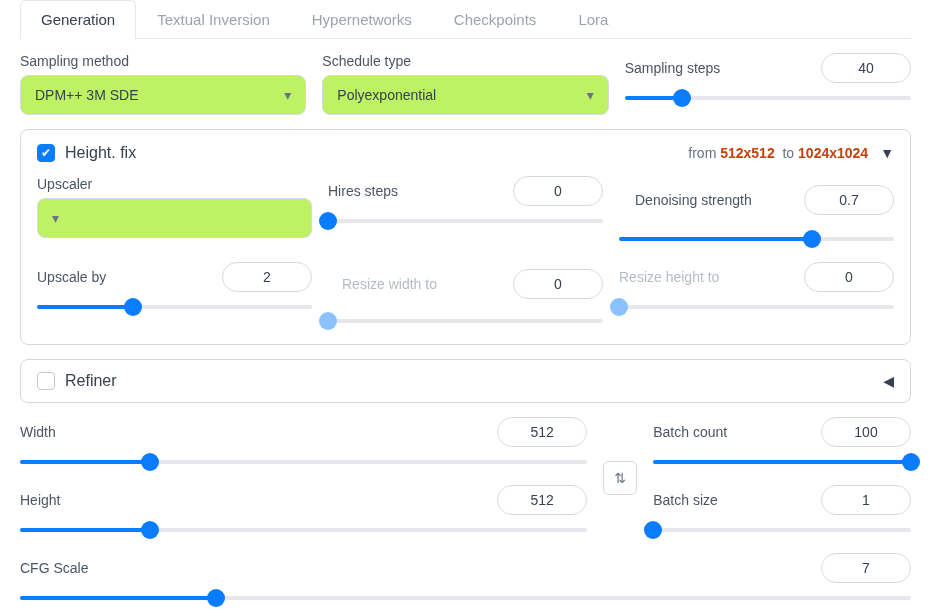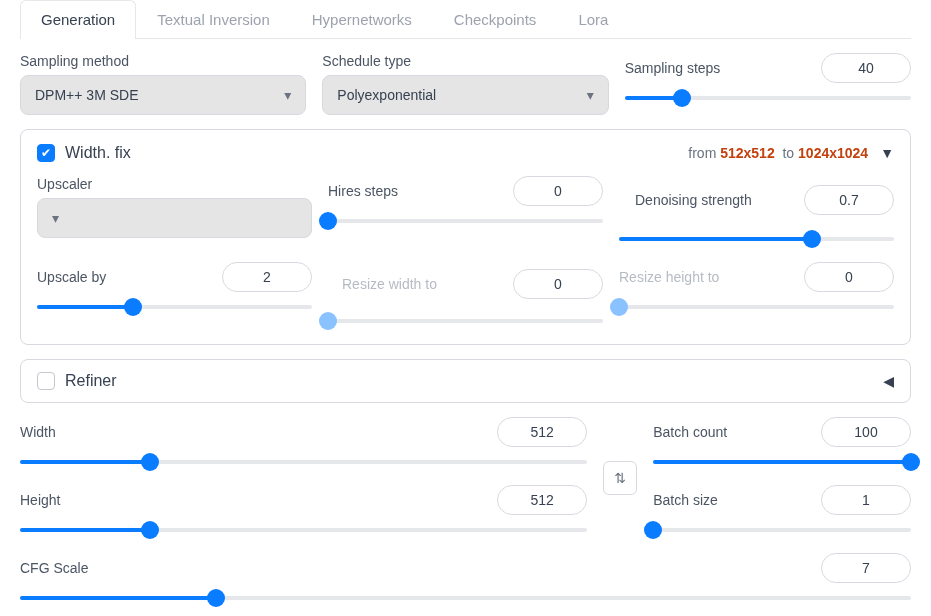--- a/index.html
+++ b/index.html
@@ -32,21 +32,21 @@
     background: #fff;
     margin-bottom: -1px;
   }
   .row { display: flex; gap: 16px; margin-top: 14px; }
   .col { flex: 1; min-width: 0; }
   .label { color: #4b5563; font-size: 14px; margin-bottom: 6px; display: block; }
   .label.muted { color: #b6bbc3; }
   .select {
     display: flex; align-items: center; justify-content: space-between;
     height: 40px; border: 1px solid #d6dae0; border-radius: 8px;
-    padding: 0 14px; cursor: pointer; color: #374151; background:#e5e5e5;
+    padding: 0 14px; cursor: pointer; color: #374151; background:#bef264;
   }
   .select .caret { color:#6b7280; }
   .numbox {
     height: 30px; border: 1px solid #d6dae0; border-radius: 20px;
     padding: 0 14px; text-align: center; font-size: 14px; color:#374151;
     background:#fff; width: 90px;
   }
   .label-and-num { display:flex; align-items:center; justify-content:space-between; margin-bottom:6px; }
   .slider-wrap { position:relative; height: 18px; display:flex; align-items:center; }
   .track { position:relative; flex:1; height:4px; background:#e5e7eb; border-radius:2px; }
@@ -116,21 +116,21 @@
           <div class="thumb" style="left: 20%;"></div>
         </div>
     </div>
   </div>
 </div>
 
 <div class="panel">
   <div class="panel-head">
     <div class="head-left">
       <span class="check checked">✔</span>
-      <span>Width. fix</span>
+      <span>Height. fix</span>
     </div>
     <div style="display:flex;align-items:center;">
       <span class="dim-text">
         <span>from</span> <b>512x512</b>
         &nbsp;<span>to</span> <b>1024x1024</b>
       </span>
       <span class="tri">▼</span>
     </div>
   </div>
 

